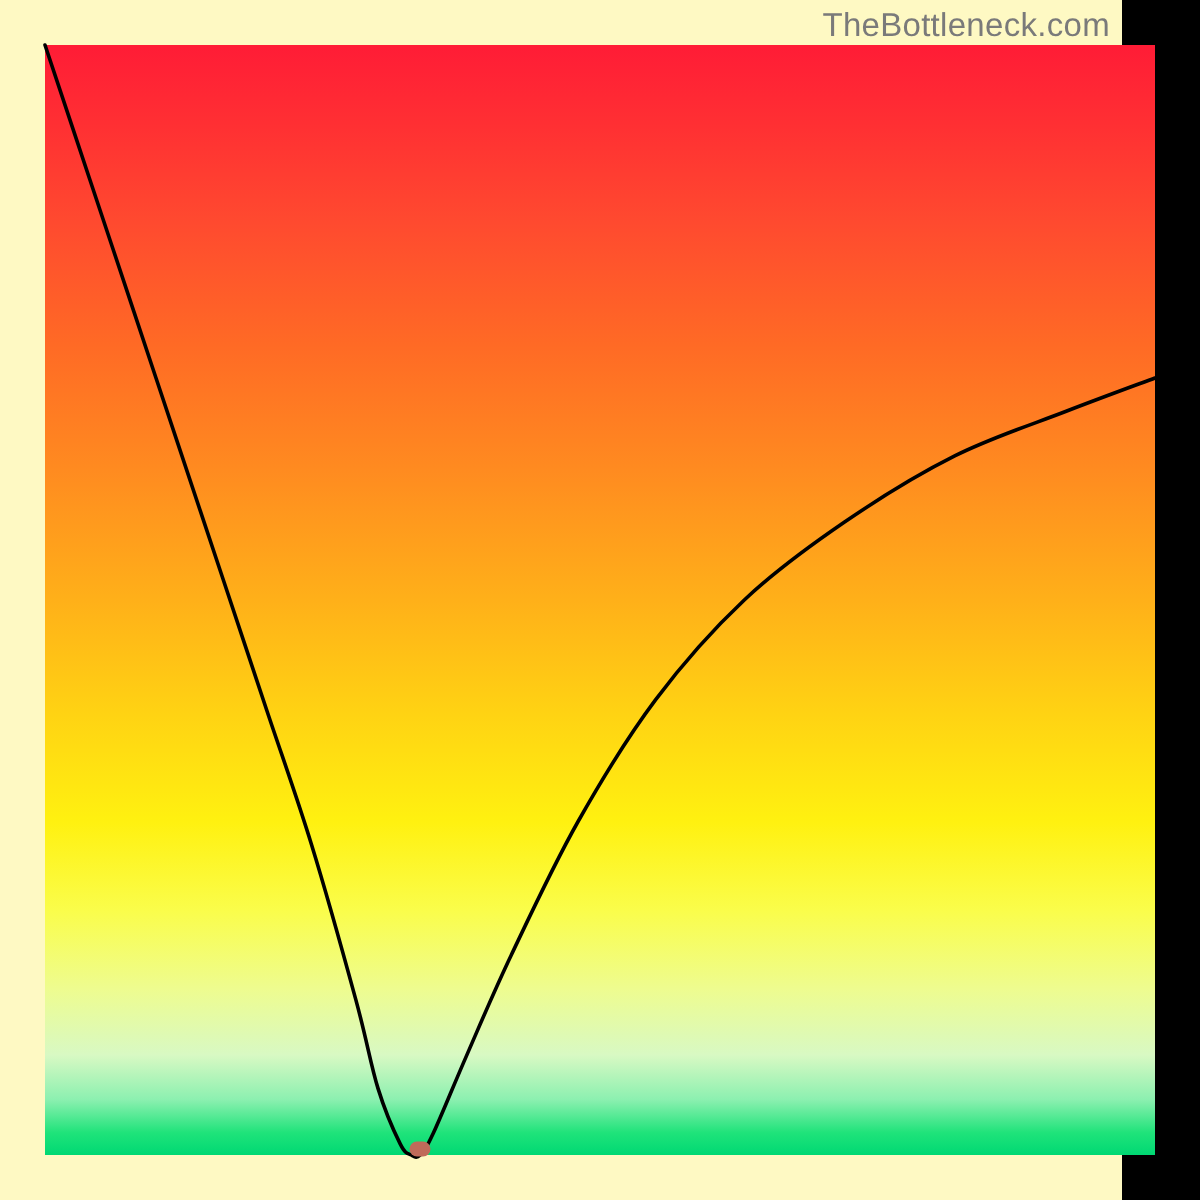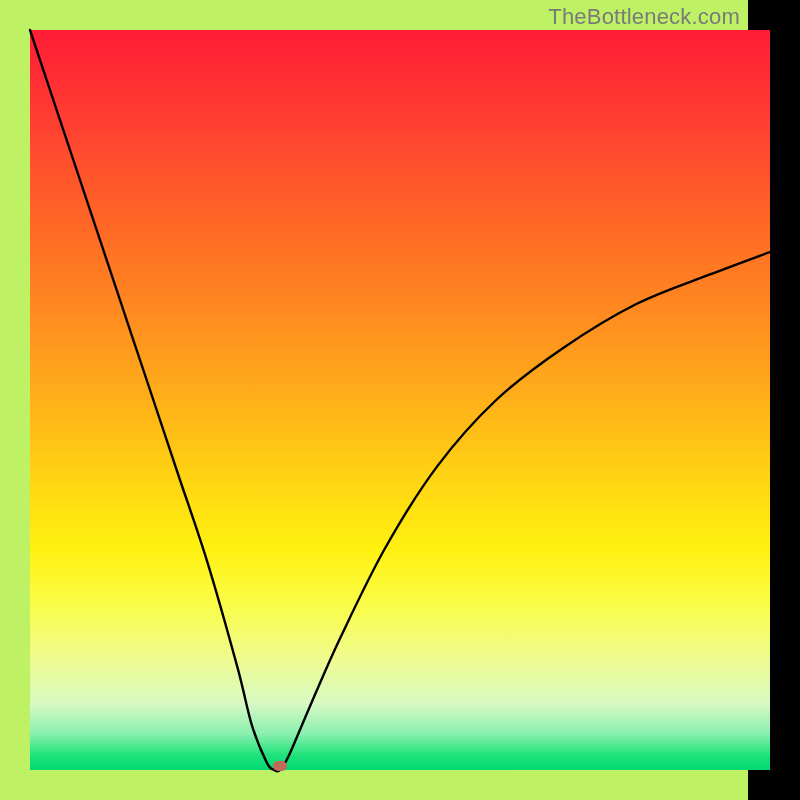--- a/index.html
+++ b/index.html
@@ -8,21 +8,21 @@
     width: 800px;
     height: 800px;
     background: #000;
     font-family: Arial, Helvetica, sans-serif;
     overflow: hidden;
   }
   .frame {
     position: relative;
     width: 748px;
     height: 800px;
-    background: #bef264;
+    background: #fef9c3;
   }
   .plot-area {
     position: absolute;
     left: 30px;
     top: 30px;
     width: 740px;
     height: 740px;
     background: linear-gradient(to bottom,
       #ff1c36 0%,
       #ff2f33 7%,

